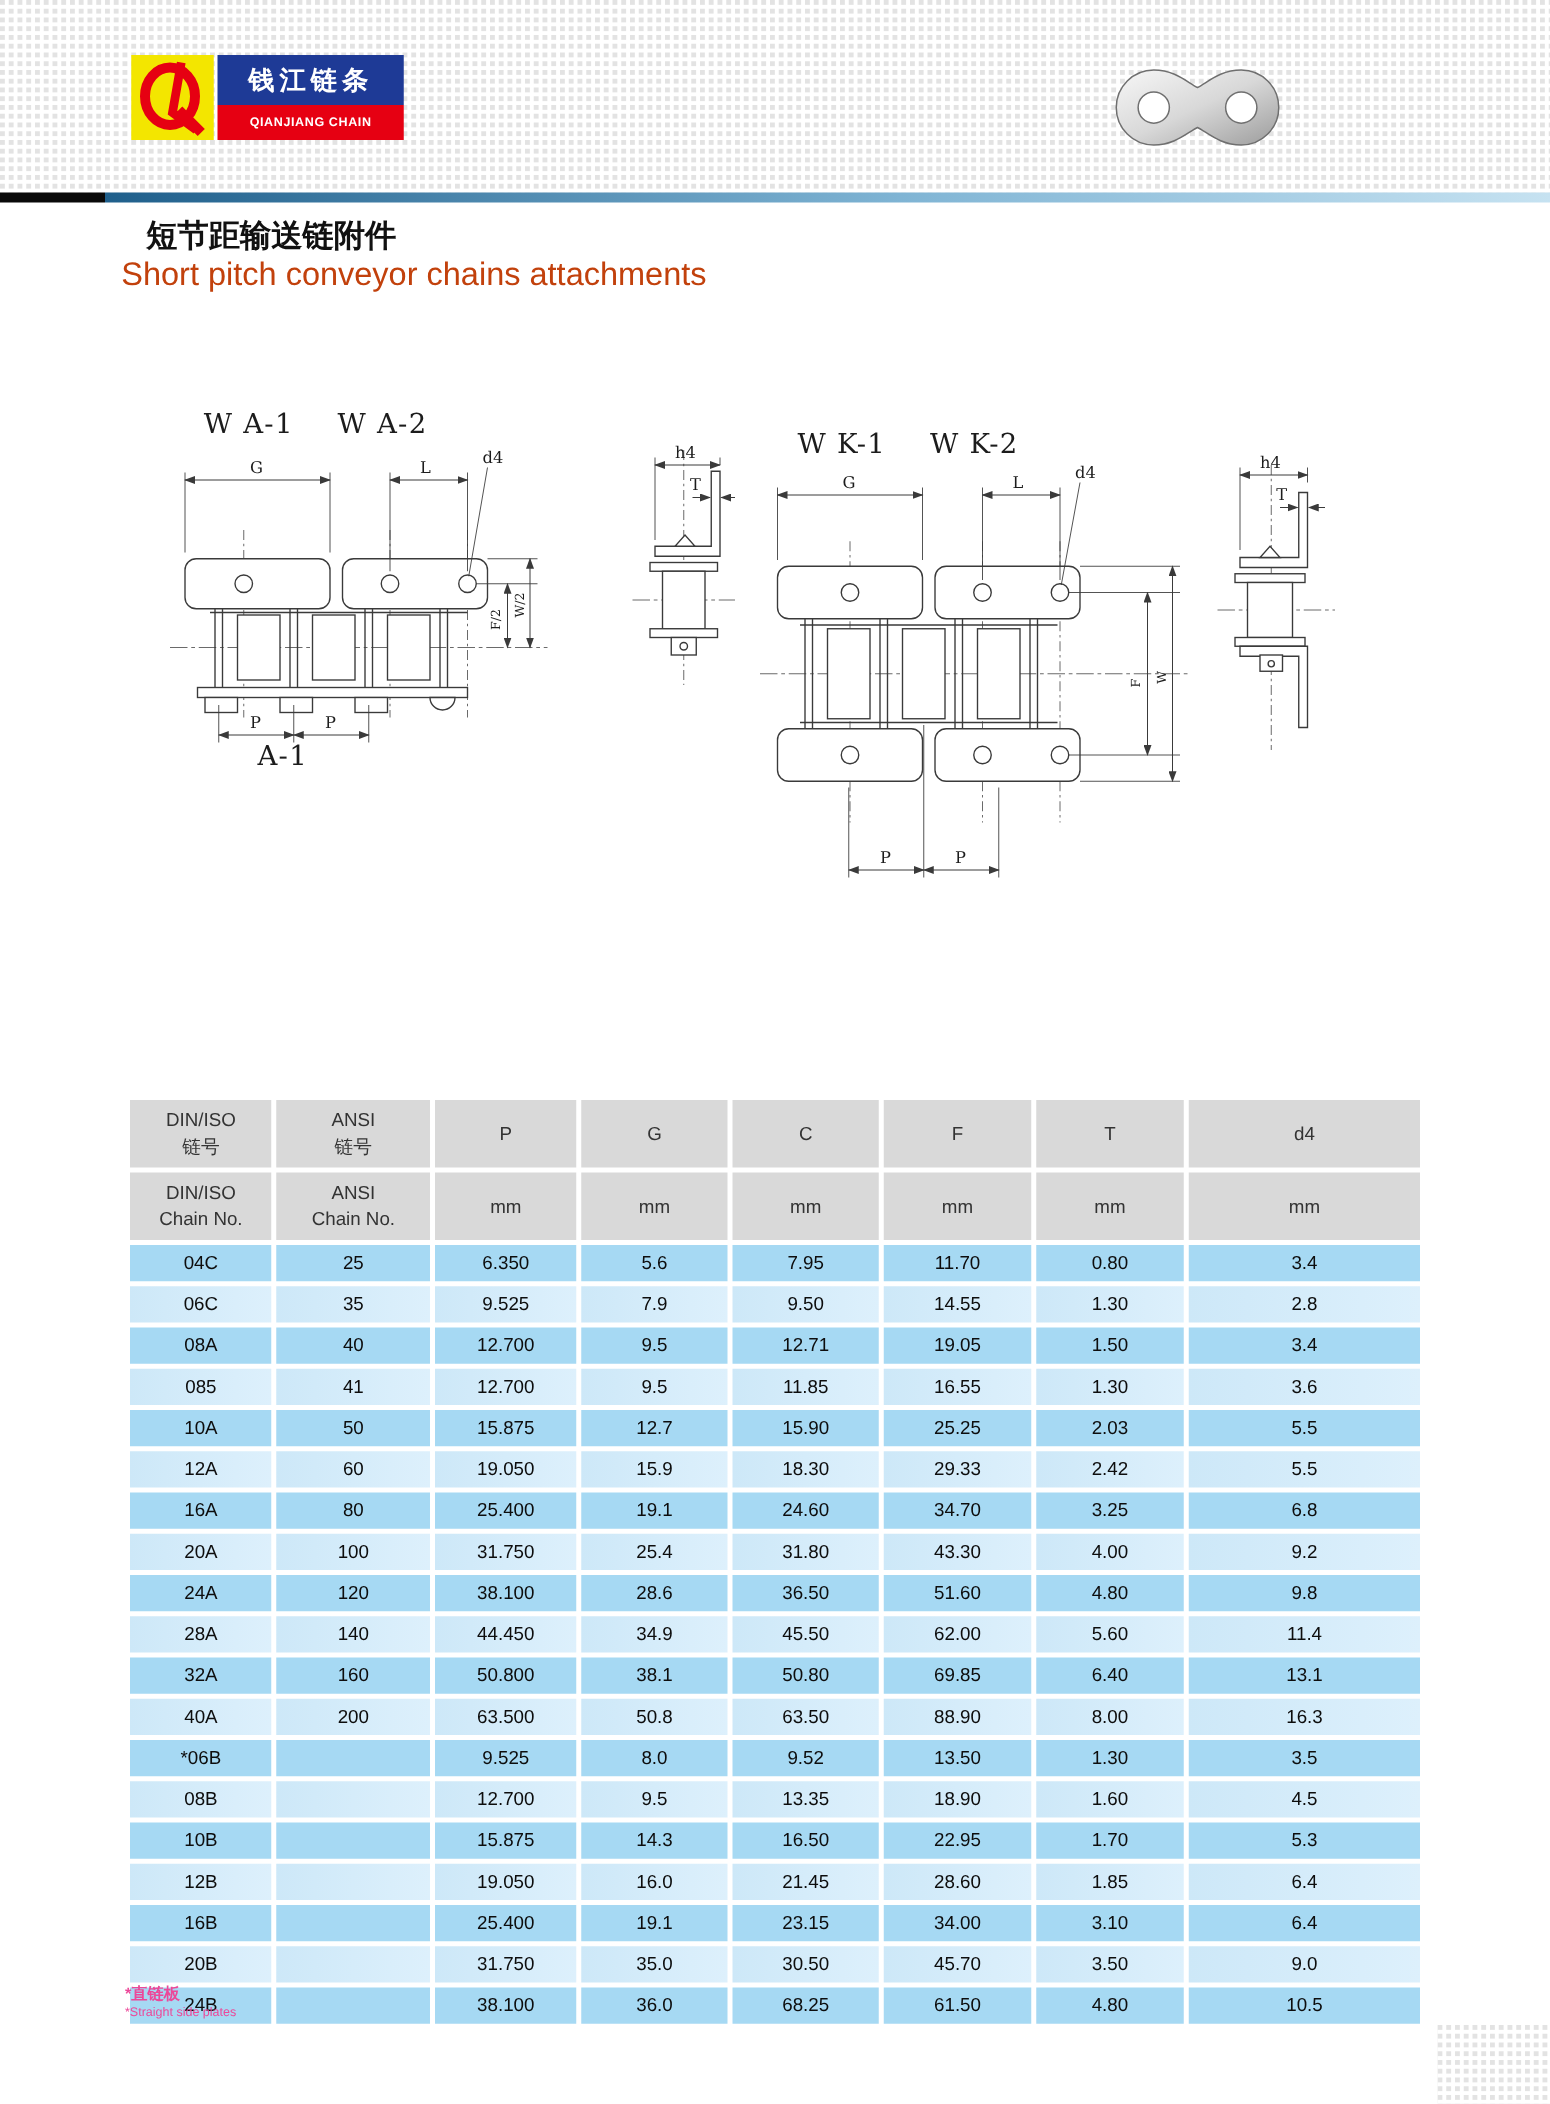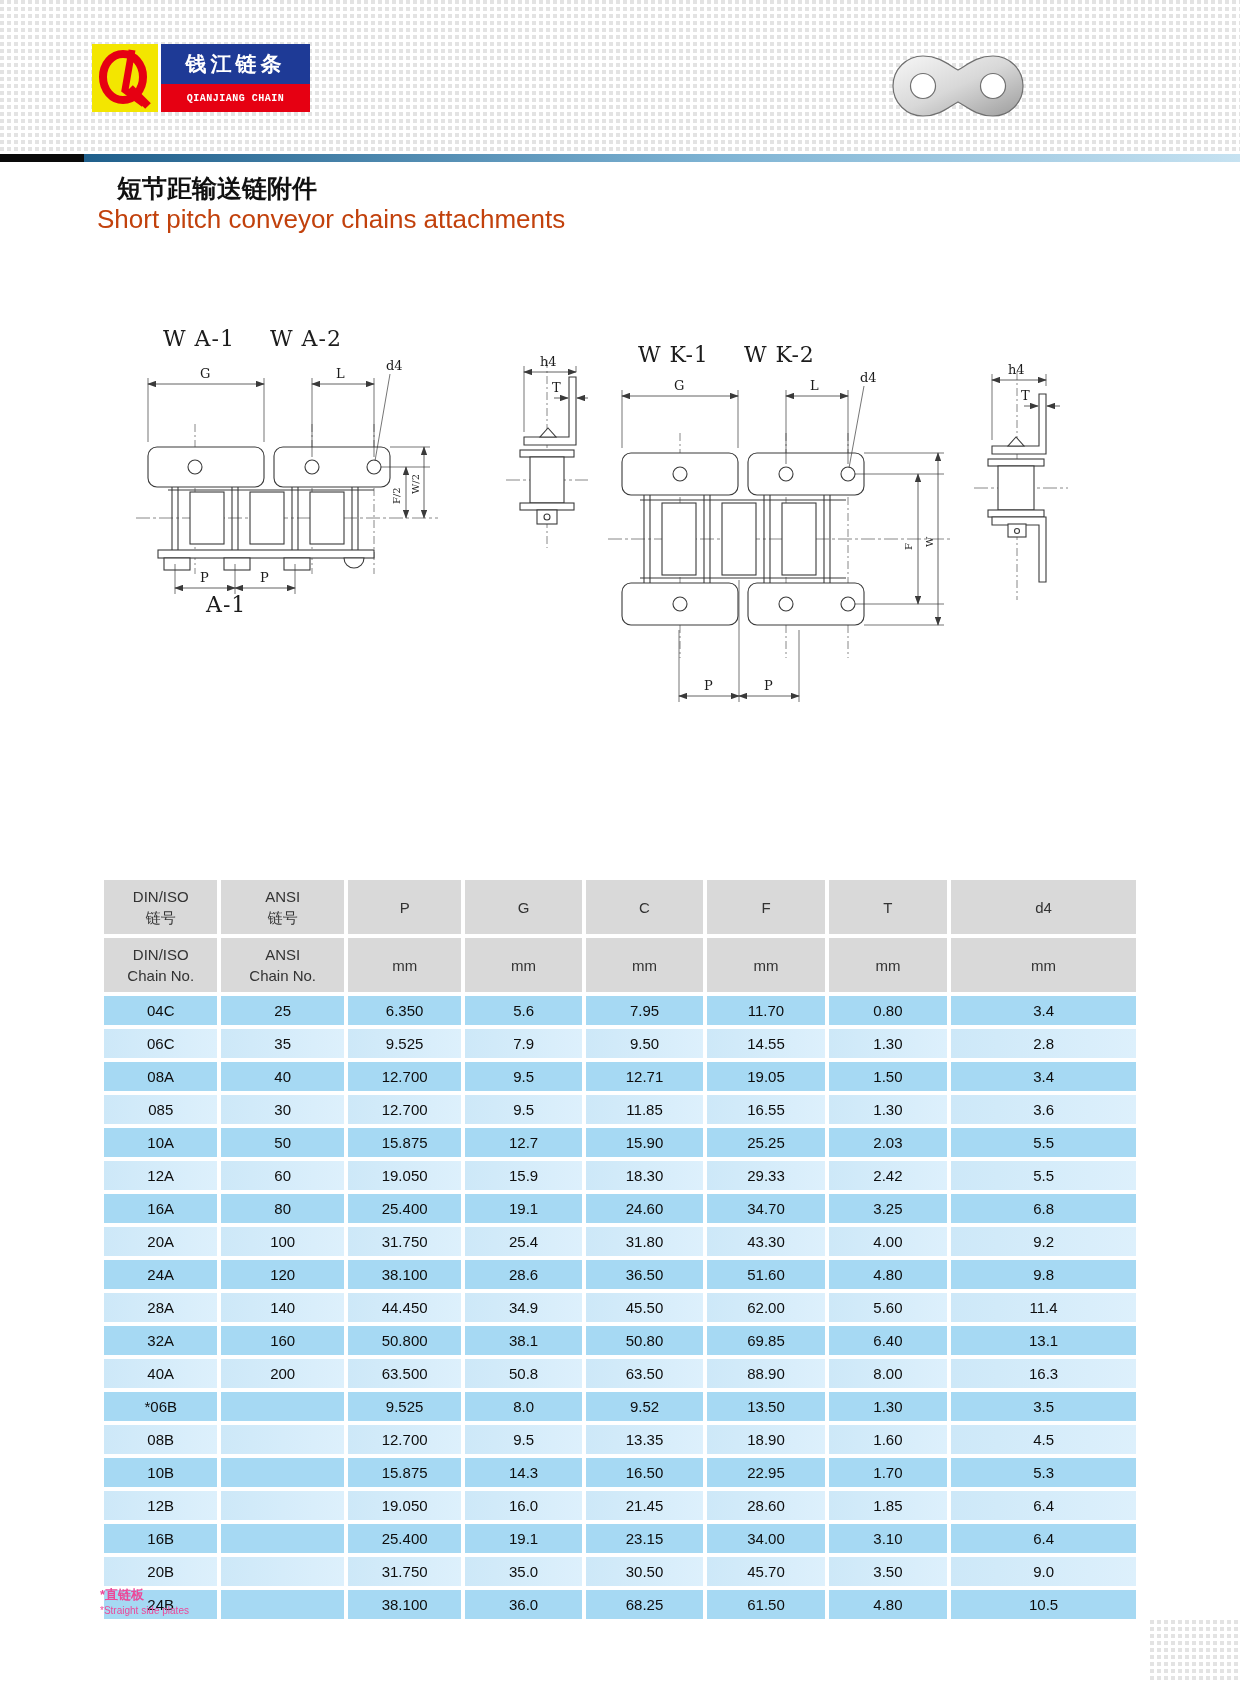--- a/index.html
+++ b/index.html
@@ -16,21 +16,21 @@
     background-size:7px 7px, 7px 7px, auto;
   }
   .dots-top { position:absolute; left:0; top:0; width:1240px; height:154px; }
   .dots-bottom { position:absolute; left:1150px; top:1620px; width:90px; height:63px; }
 
   .divider-black { position:absolute; left:0; top:154px; width:84px; height:8px; background:#0a0a0a; }
   .divider-blue  { position:absolute; left:84px; top:154px; width:1156px; height:8px;
                    background:linear-gradient(to right,#1f5f8b,#7fb4d4 55%,#c6e2f1); }
 
   
-  .logo { position:absolute; left:92px; top:44px; width:218px; height:56px; display:flex;font-family:Liberation Mono, monospace; }
+  .logo { position:absolute; left:105px; top:44px; width:218px; height:56px; display:flex; }
   .logo-mark { width:66px; height:68px; background:#f3e600; position:relative; margin-right:3px; }
   .logo-text { width:149px; height:68px; display:flex; flex-direction:column; }
   .logo-cn { height:40px; background:#1e3a96; color:#fff; font-size:21px; font-weight:bold;
              letter-spacing:4px; display:flex; align-items:center; justify-content:center; }
   .logo-en { height:28px; background:#e60012; color:#fff; font-size:10px; font-weight:bold;
              letter-spacing:0.5px; display:flex; align-items:center; justify-content:center; }
 
   .plate-img { position:absolute; left:878px; top:40px; width:160px; height:92px; }
 
   .title-cn { position:absolute; left:97px; top:172px; font-size:25px; font-weight:600; color:#111;margin-left:20px; }
@@ -352,21 +352,21 @@
           <td>40</td>
           <td>12.700</td>
           <td>9.5</td>
           <td>12.71</td>
           <td>19.05</td>
           <td>1.50</td>
           <td>3.4</td>
         </tr>
         <tr class="row-even">
           <td>085</td>
-          <td>30</td>
+          <td>41</td>
           <td>12.700</td>
           <td>9.5</td>
           <td>11.85</td>
           <td>16.55</td>
           <td>1.30</td>
           <td>3.6</td>
         </tr>
         <tr class="row-odd">
           <td>10A</td>
           <td>50</td>

